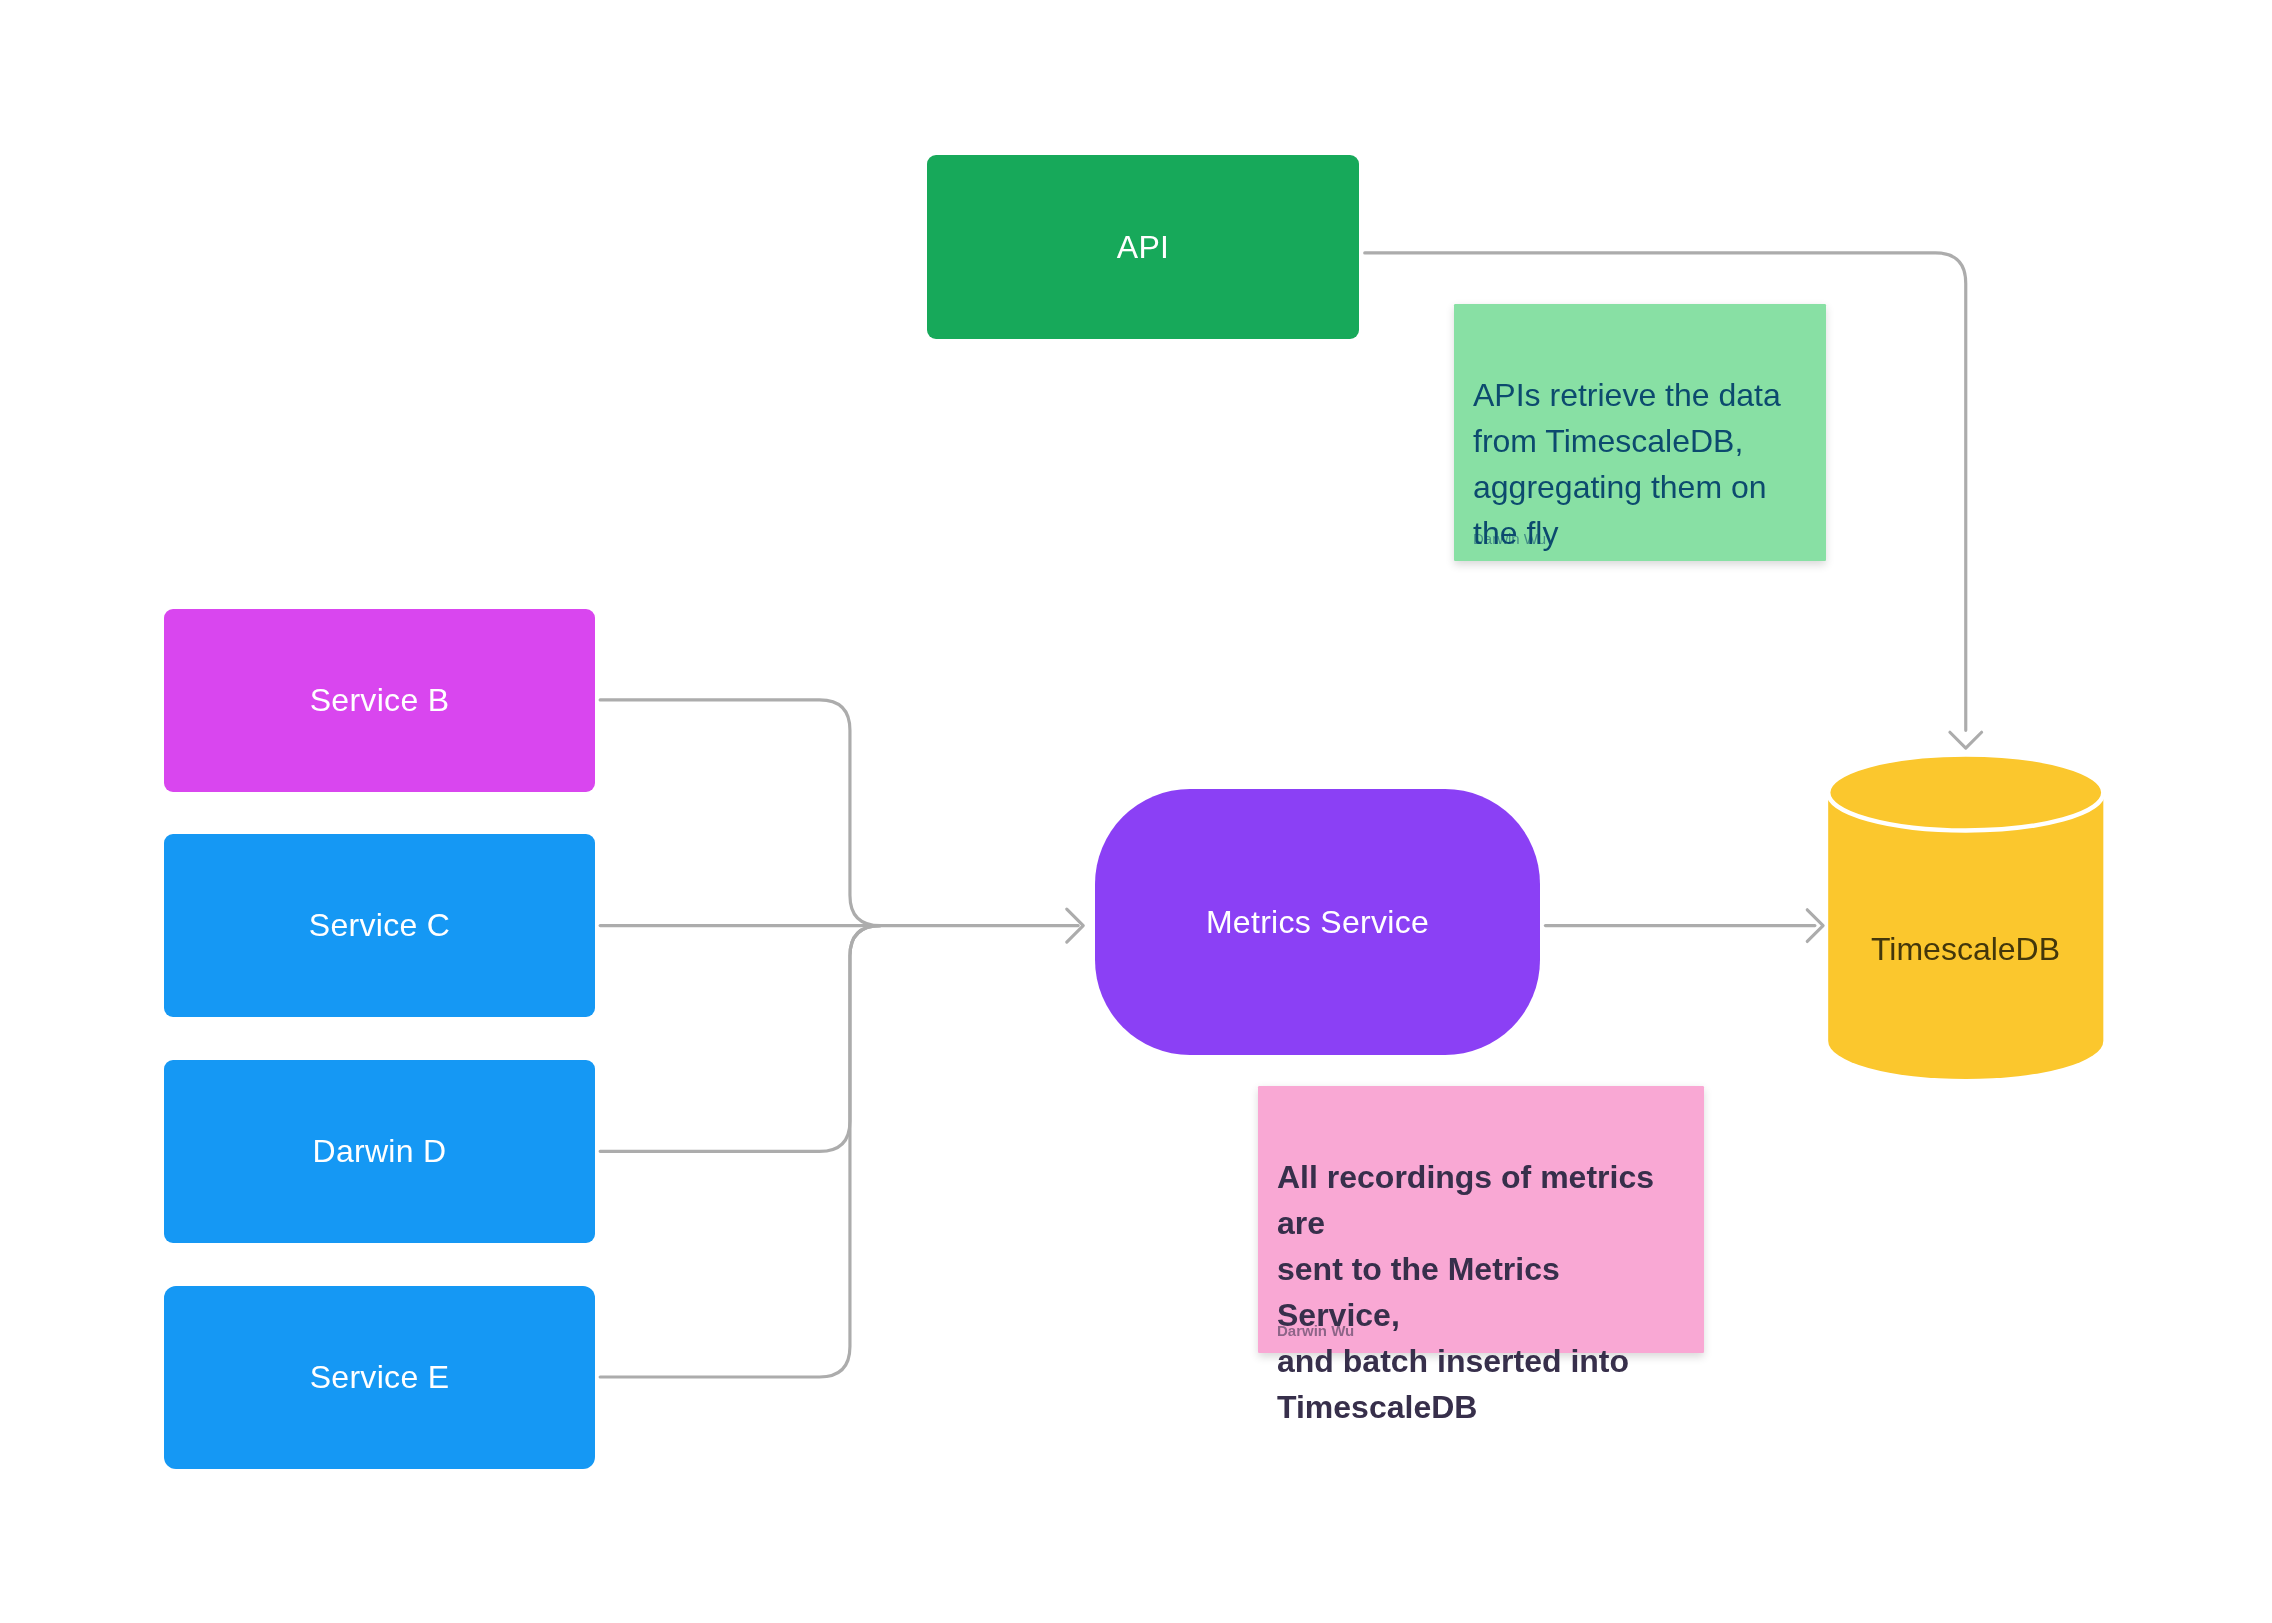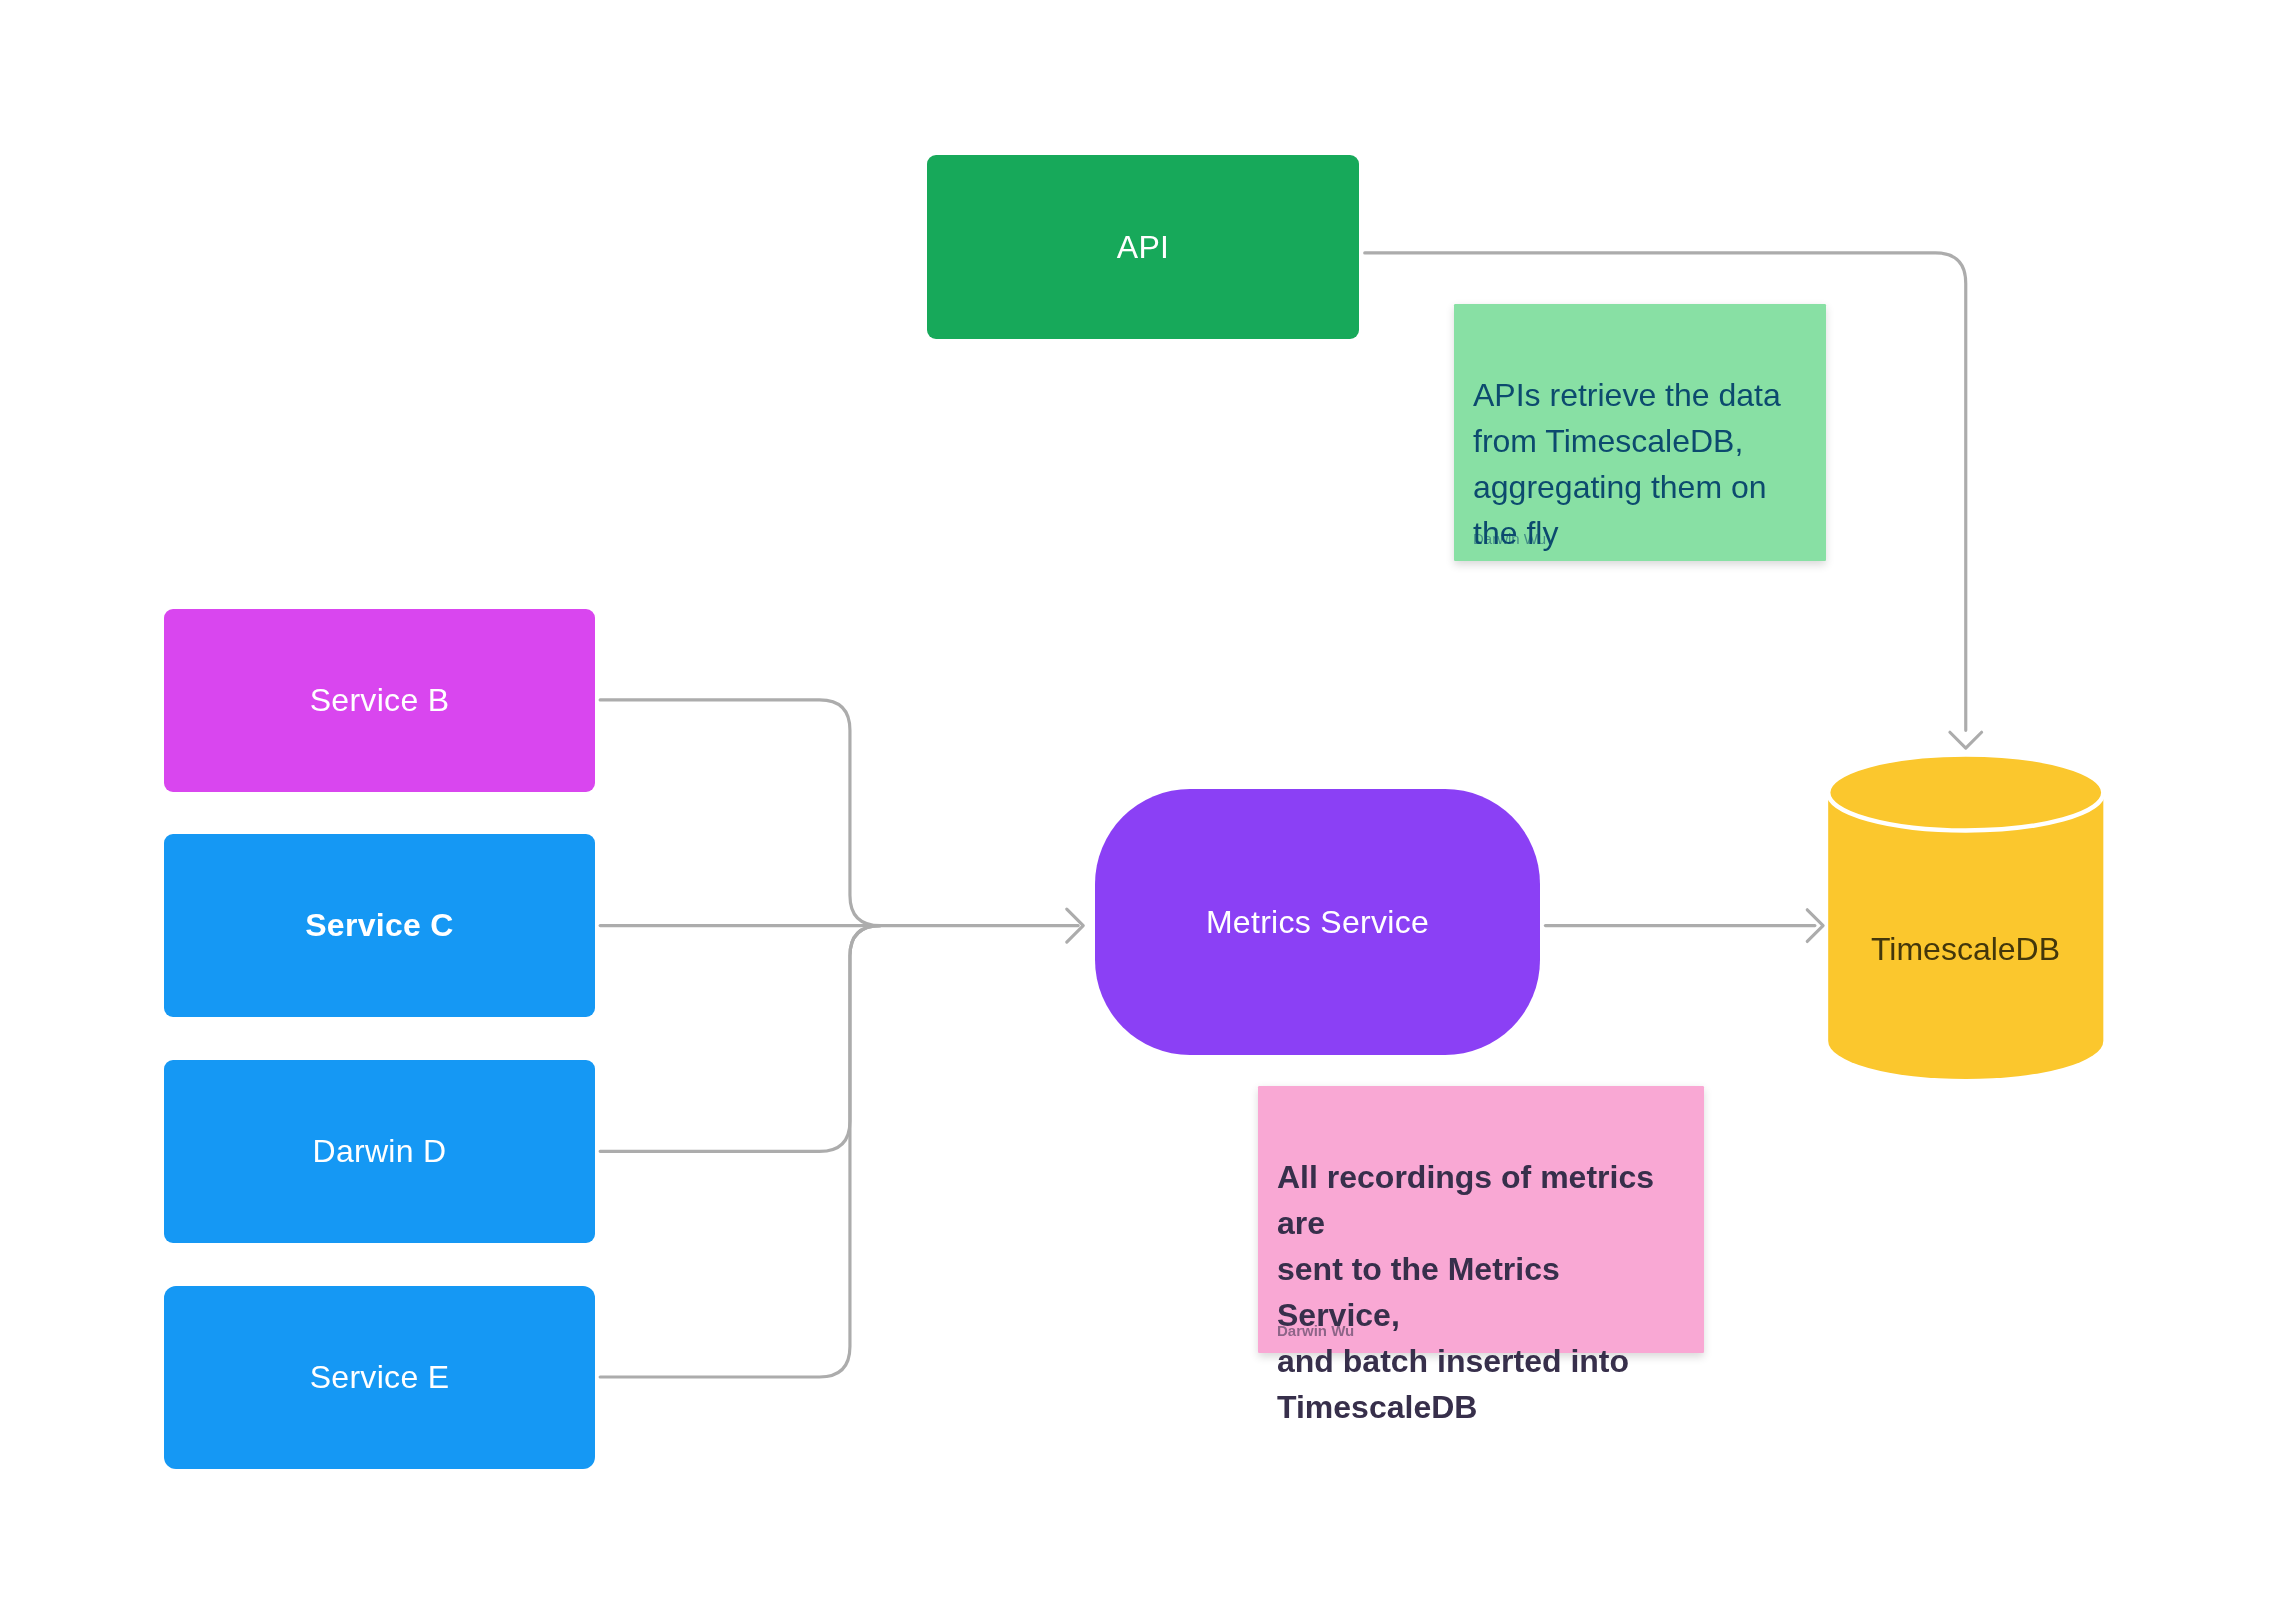--- a/index.html
+++ b/index.html
@@ -61,21 +61,21 @@
     </g>
   </svg>
 
   <div class="abs node node-api" style="background: rgb(23, 169, 90);">
     <span>API</span>
   </div>
 
   <div class="abs node node-service b" style="background: #d946ef;">
     <span>Service B</span>
   </div>
-  <div class="abs node node-service c" style="background: rgb(21, 152, 244); font-weight: bold;">
+  <div class="abs node node-service c" style="background: rgb(21, 152, 244);">
     <span>Service C</span>
   </div>
   <div class="abs node node-service d" style="background: rgb(21, 152, 244);">
     <span>Darwin D</span>
   </div>
   <div class="abs node node-service e" style="background: rgb(21, 152, 244); border-radius: 12px;">
     <span>Service E</span>
   </div>
 
   <div class="abs node node-metrics" style="background: rgb(139, 64, 245);">

